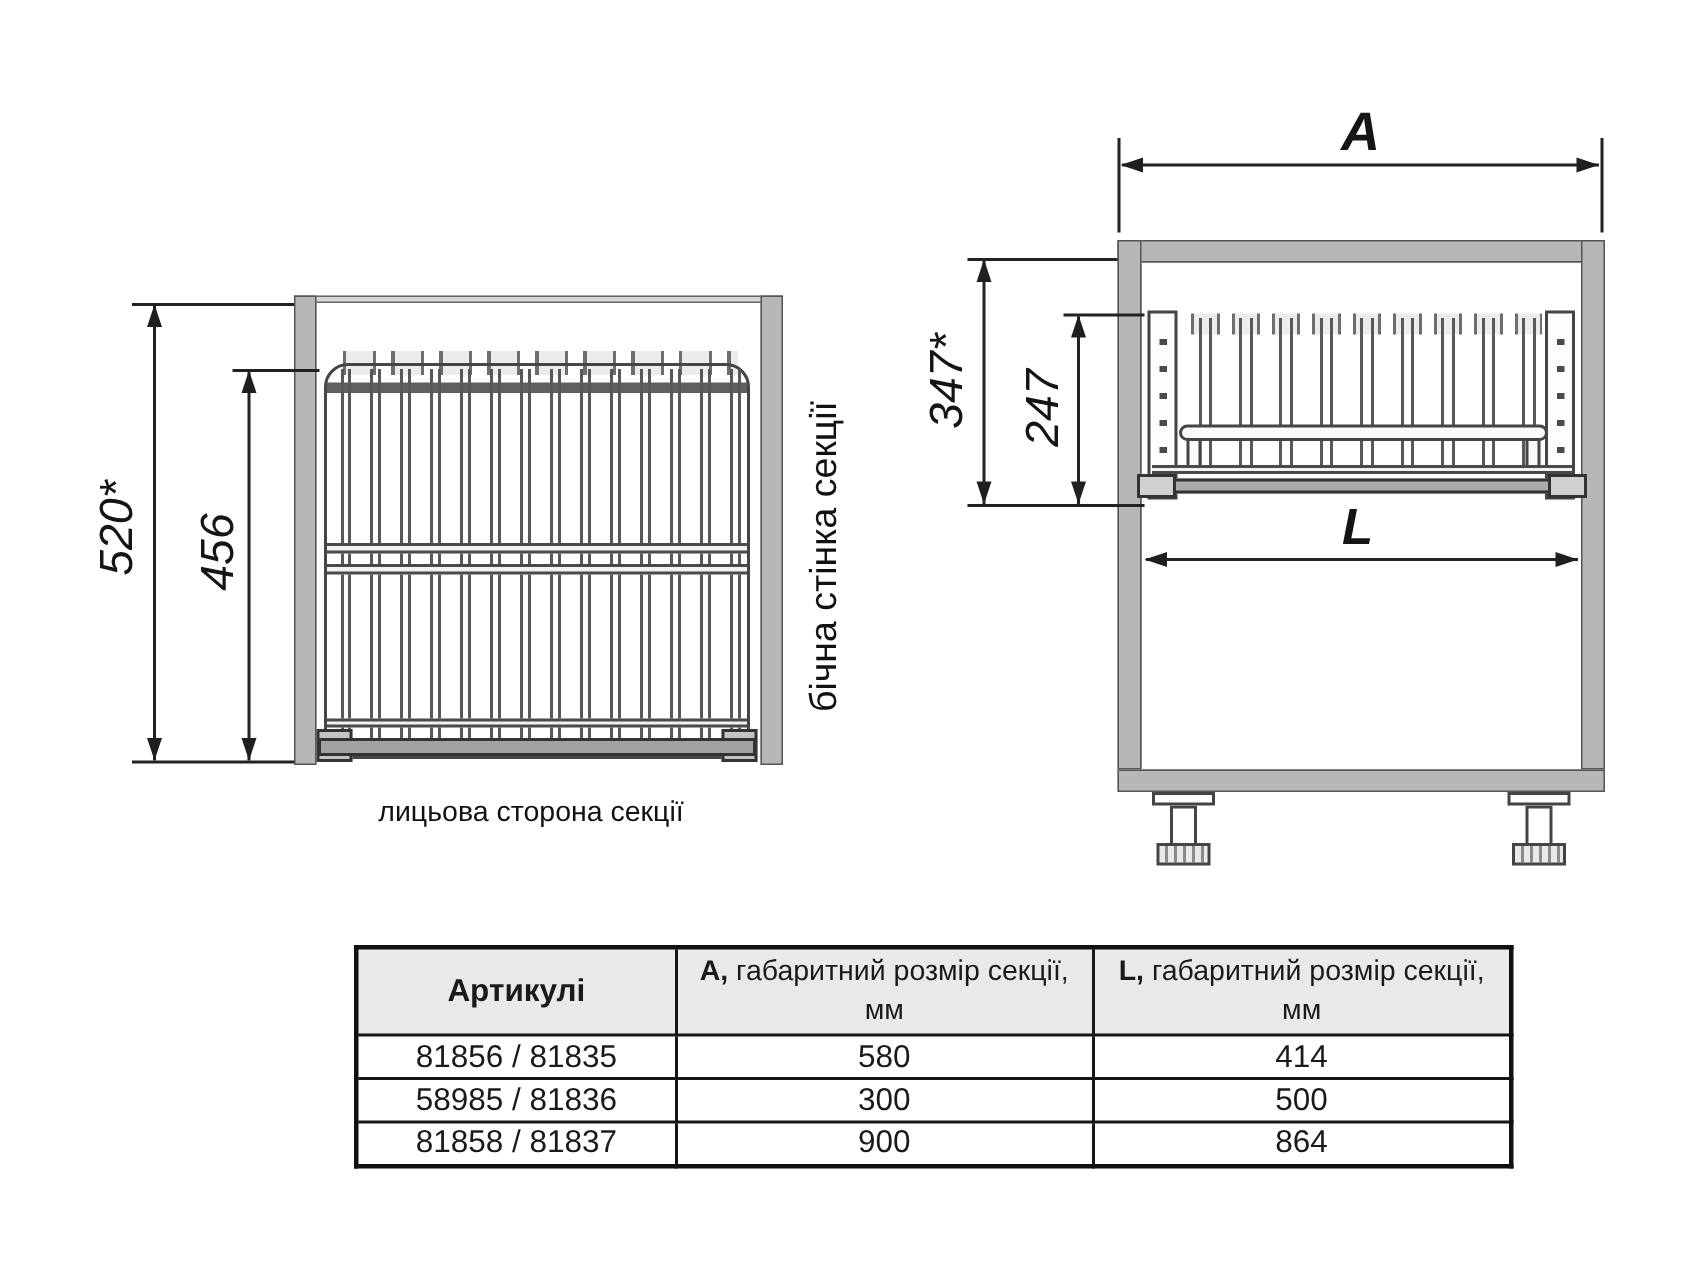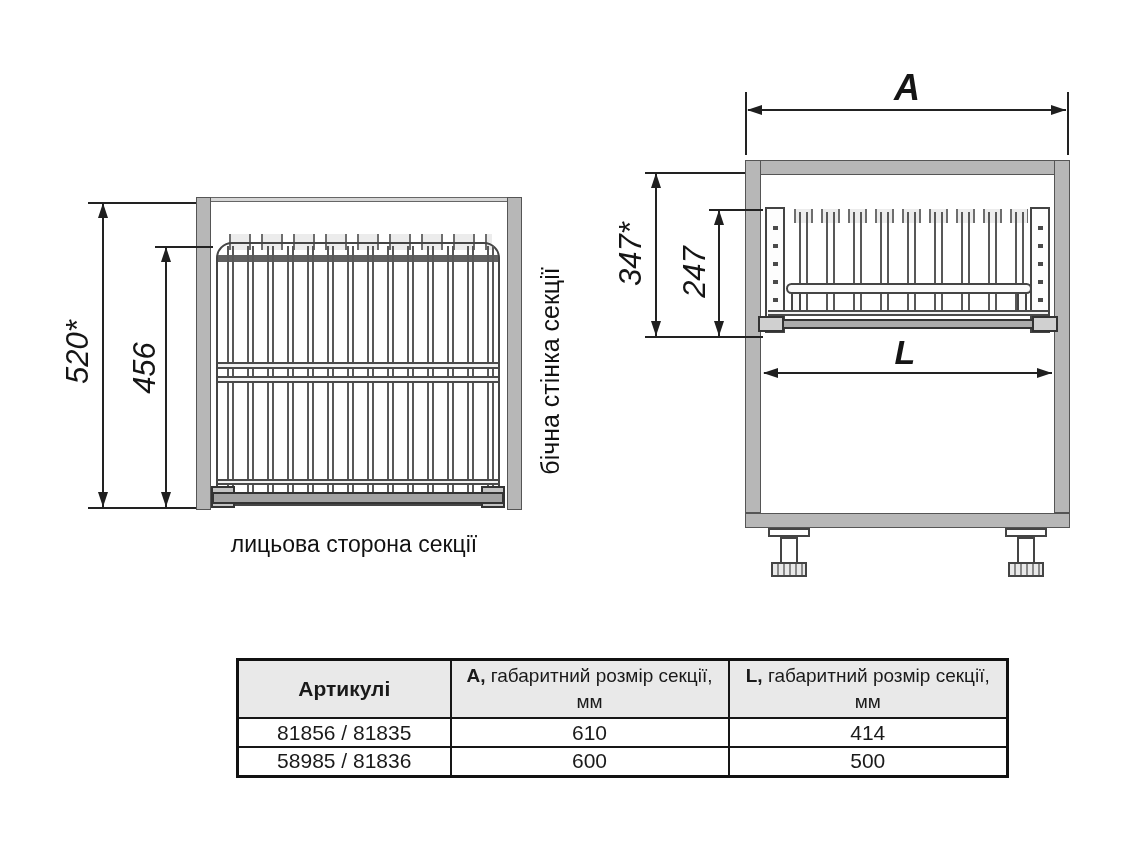--- a/index.html
+++ b/index.html
@@ -25,21 +25,21 @@
 
   .rlabel {
     position:absolute; transform:translate(-50%,-50%) rotate(-90deg);
     white-space:nowrap; font-style:italic; font-size:31px; color:#151515;
   }
   .hlabel {
     position:absolute; transform:translate(-50%,-50%);
     white-space:nowrap; font-style:italic; font-weight:bold; font-size:36px; color:#151515;
   }
   .note { font-size:27px; color:#111; text-align:center; }
-  .caption { font-size:23px; color:#111; text-align:center; }
+  .caption { font-size:19px; color:#111; text-align:center; }
   .rot-caption {
     position:absolute; transform:translate(-50%,-50%) rotate(-90deg);
     white-space:nowrap; font-size:25px; color:#111;
   }
 
   
   .lv-frame { border:2px solid #454545; border-radius:16px 16px 5px 5px; }
   .caps-l {
     background:repeating-linear-gradient(90deg,
       transparent 0 5px, #6e6e6e 5px 7px, #ececec 7px 25px, #6e6e6e 25px 27px, transparent 27px 32px);
@@ -178,21 +178,21 @@
   <div class="abs dim-v" style="left:718px; top:211px; height:125px;"></div>
   <div class="abs ar ar-up" style="left:714px; top:210px;"></div>
   <div class="abs ar ar-down" style="left:714px; top:321px;"></div>
   <div class="rlabel" style="left:695px; top:272px;">247</div>
 
   <div class="abs dim-h" style="left:764px; top:372px; width:288px;"></div>
   <div class="abs ar ar-left" style="left:763px; top:368px;"></div>
   <div class="abs ar ar-right" style="left:1037px; top:368px;"></div>
   <div class="hlabel" style="left:905px; top:352px; font-size:34px;">L</div>
 
-  <table class="spec abs" style="left:236px; top:630px;margin-top:28px;">
+  <table class="spec abs" style="left:236px; top:630px;">
     <colgroup>
         <col style="width:213px;">
         <col style="width:278px;">
         <col style="width:279px;">
       </colgroup>
     <thead>
       <tr style="height:57px;">
         <th class="art">Артикулі</th>
         <th>
           <div class="hdr-line"><span class="hdr-b">A,</span><span> габаритний розмір секції,</span></div>
@@ -200,24 +200,29 @@
         </th>
         <th>
           <div class="hdr-line"><span class="hdr-b">L,</span><span> габаритний розмір секції,</span></div>
           <div class="hdr-line">мм</div>
         </th>
       </tr>
     </thead>
     <tbody>
       <tr>
         <td>81856 / 81835</td>
-        <td>610</td>
+        <td>580</td>
         <td>414</td>
       </tr>
       <tr>
         <td>58985 / 81836</td>
-        <td>600</td>
+        <td>300</td>
         <td>500</td>
+      </tr>
+      <tr>
+        <td>81858 / 81837</td>
+        <td>900</td>
+        <td>864</td>
       </tr>
     </tbody>
   </table>
 
 </div>
 
 </body></html>

